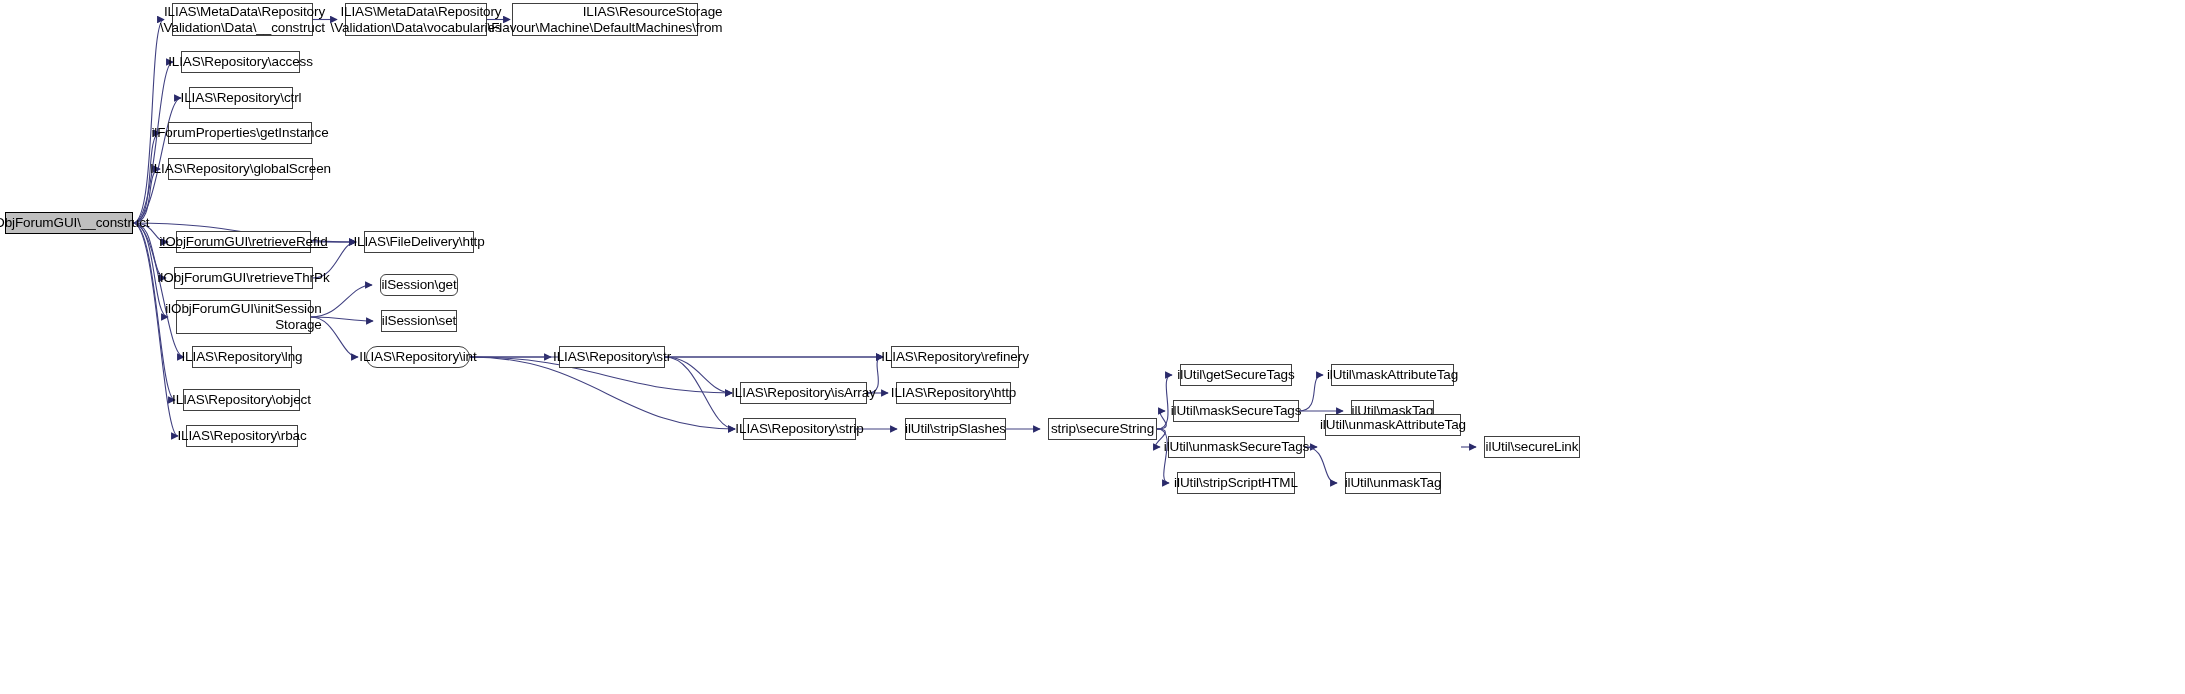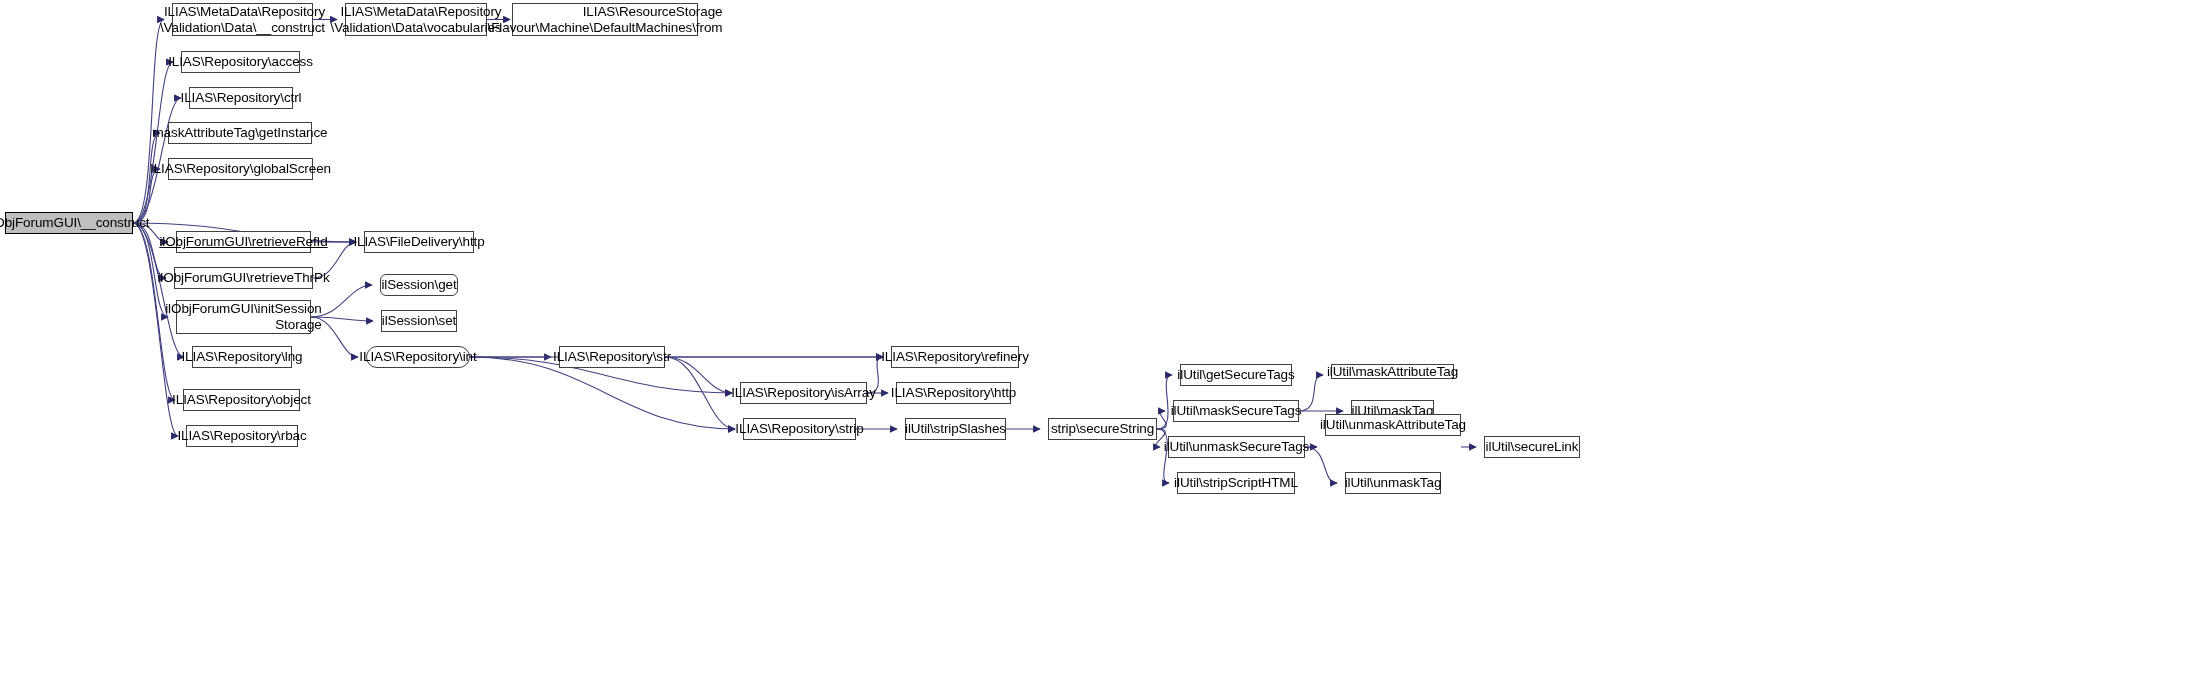--- a/index.html
+++ b/index.html
@@ -76,21 +76,21 @@
         <path d="M 1305 447 C 1329 447, 1321 483, 1337 483" stroke="#404080" marker-end="url(#arrow)"></path>
         <path d="M 1461 447 L 1476 447" stroke="#404080" marker-end="url(#arrow)"></path>
       </g>
   </svg>
   <div id="node-layer">
       <div class="node root" style="left: 5px; top: 212px; width: 128px; height: 22px;">ilObjForumGUI\__construct</div>
       <div class="node multi" style="left: 172px; top: 3px; width: 141px; height: 33px;">ILIAS\MetaData\Repository
 \Validation\Data\__construct</div>
       <div class="node" style="left: 181px; top: 51px; width: 119px; height: 22px;">ILIAS\Repository\access</div>
       <div class="node" style="left: 189px; top: 87px; width: 104px; height: 22px;">ILIAS\Repository\ctrl</div>
-      <div class="node" style="left: 168px; top: 122px; width: 144px; height: 22px;">maskAttributeTag\getInstance</div>
+      <div class="node" style="left: 168px; top: 122px; width: 144px; height: 22px;">ilForumProperties\getInstance</div>
       <div class="node" style="left: 168px; top: 158px; width: 145px; height: 22px;">ILIAS\Repository\globalScreen</div>
       <div class="node" style="left: 176px; top: 231px; width: 135px; height: 22px; text-decoration: underline;">ilObjForumGUI\retrieveRefId</div>
       <div class="node" style="left: 174px; top: 267px; width: 139px; height: 22px;">ilObjForumGUI\retrieveThrPk</div>
       <div class="node multi" style="left: 176px; top: 300px; width: 135px; height: 34px;">ilObjForumGUI\initSession
 Storage</div>
       <div class="node" style="left: 192px; top: 346px; width: 100px; height: 22px;">ILIAS\Repository\lng</div>
       <div class="node" style="left: 183px; top: 389px; width: 117px; height: 22px;">ILIAS\Repository\object</div>
       <div class="node" style="left: 186px; top: 425px; width: 112px; height: 22px;">ILIAS\Repository\rbac</div>
       <div class="node multi" style="left: 345px; top: 3px; width: 142px; height: 33px;">ILIAS\MetaData\Repository
 \Validation\Data\vocabularies</div>
@@ -104,19 +104,19 @@
       <div class="node" style="left: 740px; top: 382px; width: 127px; height: 22px;">ILIAS\Repository\isArray</div>
       <div class="node" style="left: 743px; top: 418px; width: 113px; height: 22px;">ILIAS\Repository\strip</div>
       <div class="node" style="left: 891px; top: 346px; width: 128px; height: 22px;">ILIAS\Repository\refinery</div>
       <div class="node" style="left: 896px; top: 382px; width: 115px; height: 22px;">ILIAS\Repository\http</div>
       <div class="node" style="left: 905px; top: 418px; width: 101px; height: 22px;">ilUtil\stripSlashes</div>
       <div class="node" style="left: 1048px; top: 418px; width: 109px; height: 22px;">strip\secureString</div>
       <div class="node" style="left: 1180px; top: 364px; width: 112px; height: 22px;">ilUtil\getSecureTags</div>
       <div class="node" style="left: 1173px; top: 400px; width: 126px; height: 22px;">ilUtil\maskSecureTags</div>
       <div class="node" style="left: 1168px; top: 436px; width: 137px; height: 22px;">ilUtil\unmaskSecureTags</div>
       <div class="node" style="left: 1177px; top: 472px; width: 118px; height: 22px;">ilUtil\stripScriptHTML</div>
-      <div class="node" style="left: 1331px; top: 364px; width: 123px; height: 15px;">ilUtil\maskAttributeTag</div>
+      <div class="node" style="left: 1331px; top: 364px; width: 123px; height: 22px;">ilUtil\maskAttributeTag</div>
       <div class="node" style="left: 1351px; top: 400px; width: 83px; height: 22px;">ilUtil\maskTag</div>
       <div class="node" style="left: 1325px; top: 414px; width: 136px; height: 22px;">ilUtil\unmaskAttributeTag</div>
       <div class="node" style="left: 1345px; top: 472px; width: 96px; height: 22px;">ilUtil\unmaskTag</div>
       <div class="node" style="left: 1484px; top: 436px; width: 96px; height: 22px;">ilUtil\secureLink</div>
     </div>
 </div>
 
 </body></html>

